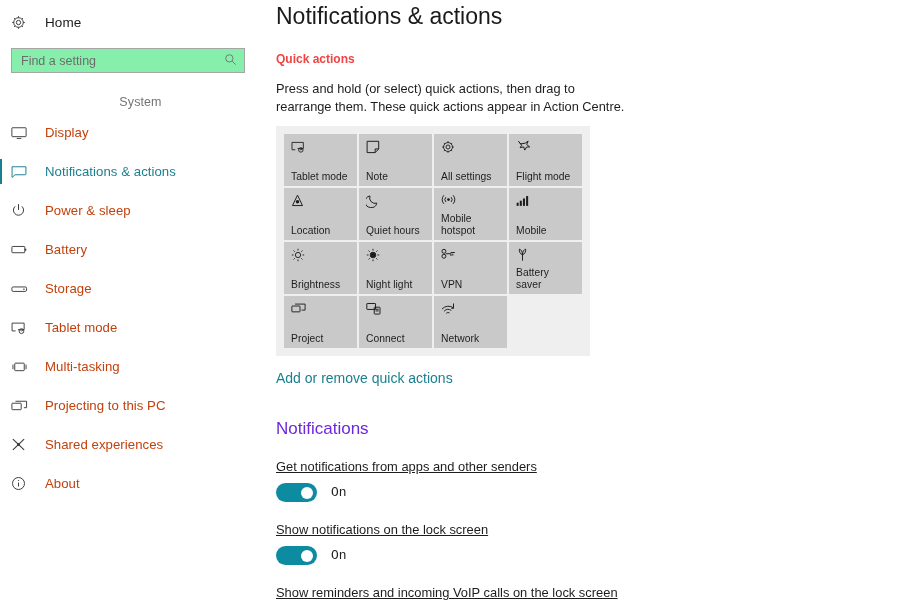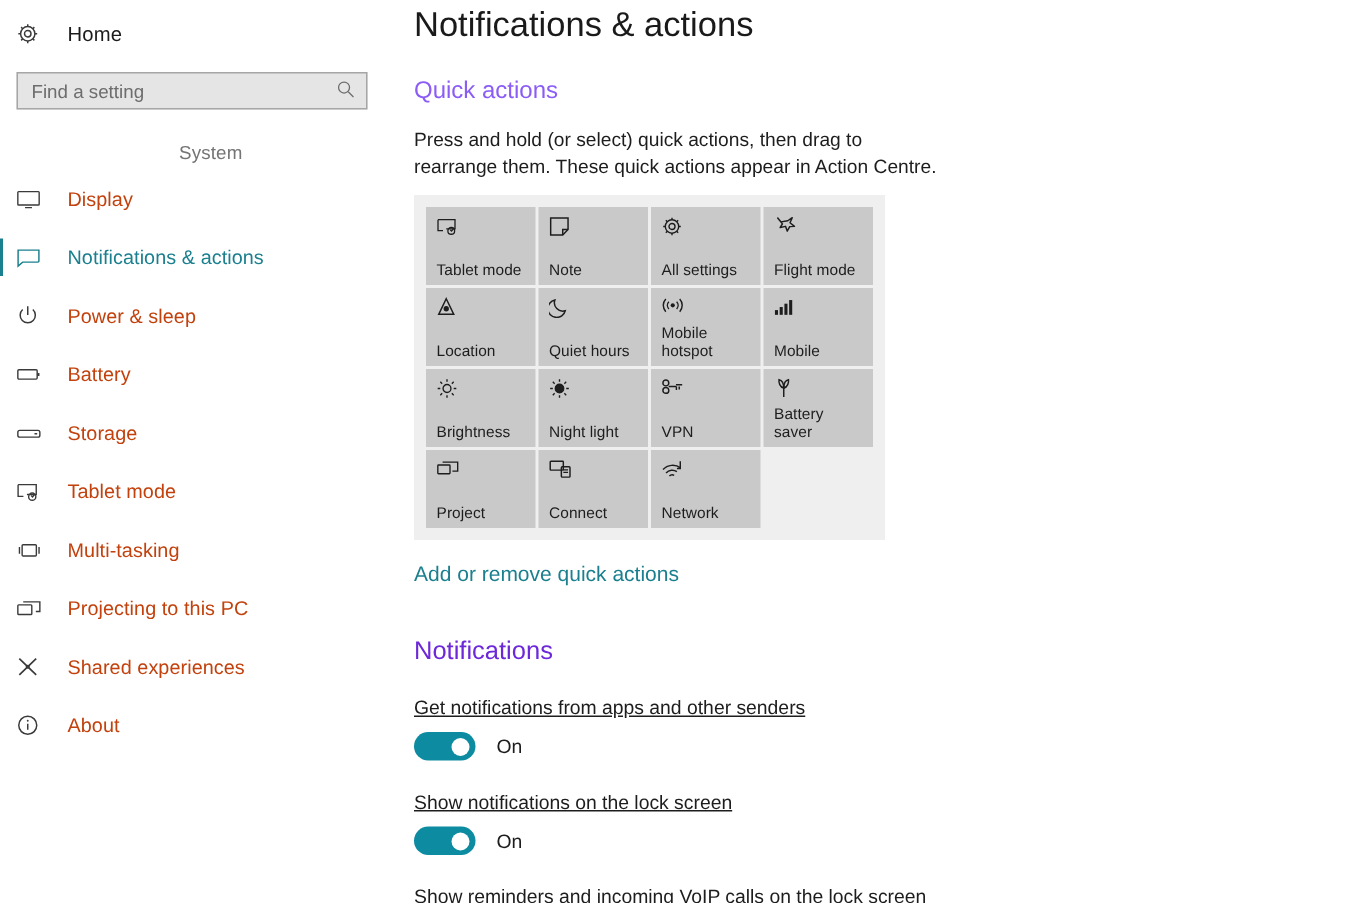--- a/index.html
+++ b/index.html
@@ -22,21 +22,21 @@
     display: flex; align-items: center;
     height: 30px; padding-left: 11px; margin-top: 3px;
     cursor: default;
   }
   .home-row .ic { width: 22px; display:flex; align-items:center; justify-content:flex-start; }
   .home-label {
     font-size: 13.5px; color: #1b1b1b; margin-left: 12px; letter-spacing: .1px;
   }
   .search-wrap {
     margin: 11px 0 0 11px; width: 234px; height: 25px;
-    border: 1px solid #a6a6a6; background:#e5e5e5;
+    border: 1px solid #a6a6a6; background:#86efac;
     display: flex; align-items: center; position: relative;
   }
   .search-input {
     border: 0; outline: 0; background: transparent;
     font-family: "Liberation Sans", sans-serif;
     font-size: 12.5px; color: #5c5c5c;
     padding-left: 9px; width: 200px; height: 23px;
   }
   .search-input::placeholder { color: #6d6d6d; opacity: 1; }
   .search-icon { position: absolute; right: 7px; top: 4px; }
@@ -63,21 +63,21 @@
   
   .content {
     flex: 1; height: 602px; padding: 0 0 0 6px;
     position: relative; overflow: hidden;
   }
   .page-title {
     font-size: 23px; font-weight: 400; color: #1a1a1a;
     margin: 3px 0 0 0; letter-spacing: 0px;
   }
   .section-title {
-    font-size: 16px; font-weight: 400; color: #8b5cf6;
+    font-size: 12px; font-weight: 700; color: #ef4444;
     margin-top: 22px;
   }
   .desc {
     font-size: 12.8px; line-height: 18px; color: #1d1d1d;
     margin-top: 14px; max-width: 352px;
   }
 
   
   .tiles-panel {
     margin-top: 10px; width: 314px;
@@ -113,21 +113,21 @@
   .setting-label { font-size: 12.9px; color: #1d1d1d; text-decoration: underline; }
   .toggle-row { display: flex; align-items: center; margin-top: 9px; }
   .toggle {
     width: 41px; height: 19px; border-radius: 10px;
     background: #0d8ba1; position: relative; cursor: pointer; flex: 0 0 41px;
   }
   .toggle .knob {
     position: absolute; right: 4px; top: 3.5px;
     width: 12px; height: 12px; border-radius: 50%; background: #ffffff;
   }
-  .toggle-state { font-size: 12.9px; color: #1d1d1d; margin-left: 14px; }
+  .toggle-state { font-size: 12.9px; color: #1d1d1d; margin-left: 14px; font-family: Liberation Mono, monospace; }
 
   svg { display: block; }
 </style>
 </head>
 <body>
 
 <div class="app">
 
   <div class="sidebar">
 

